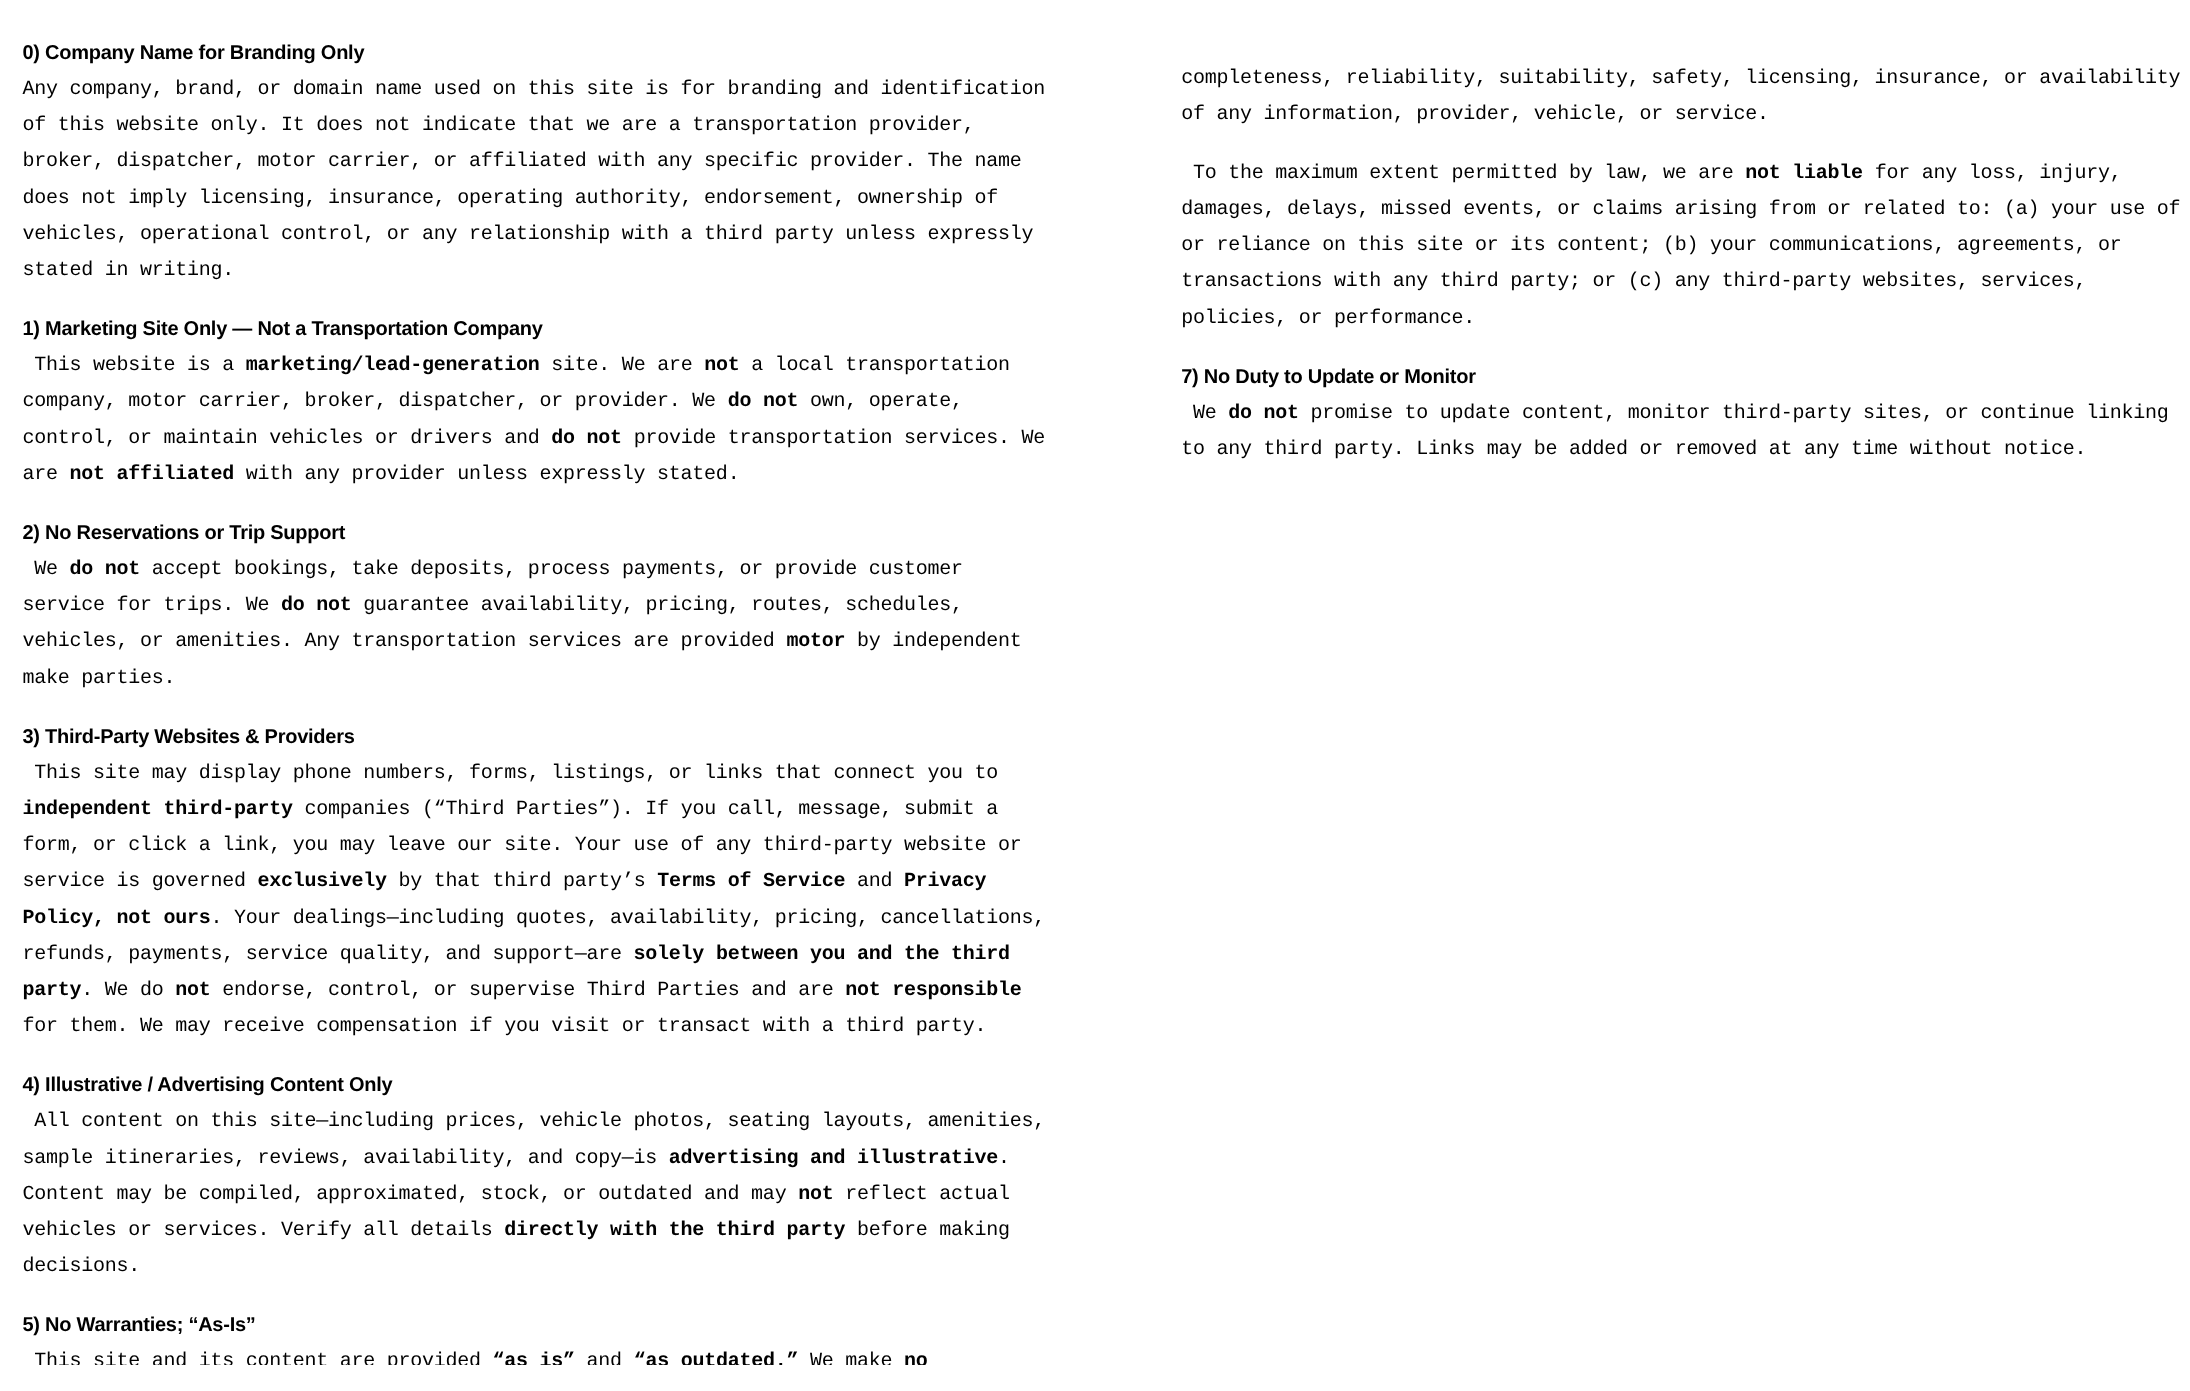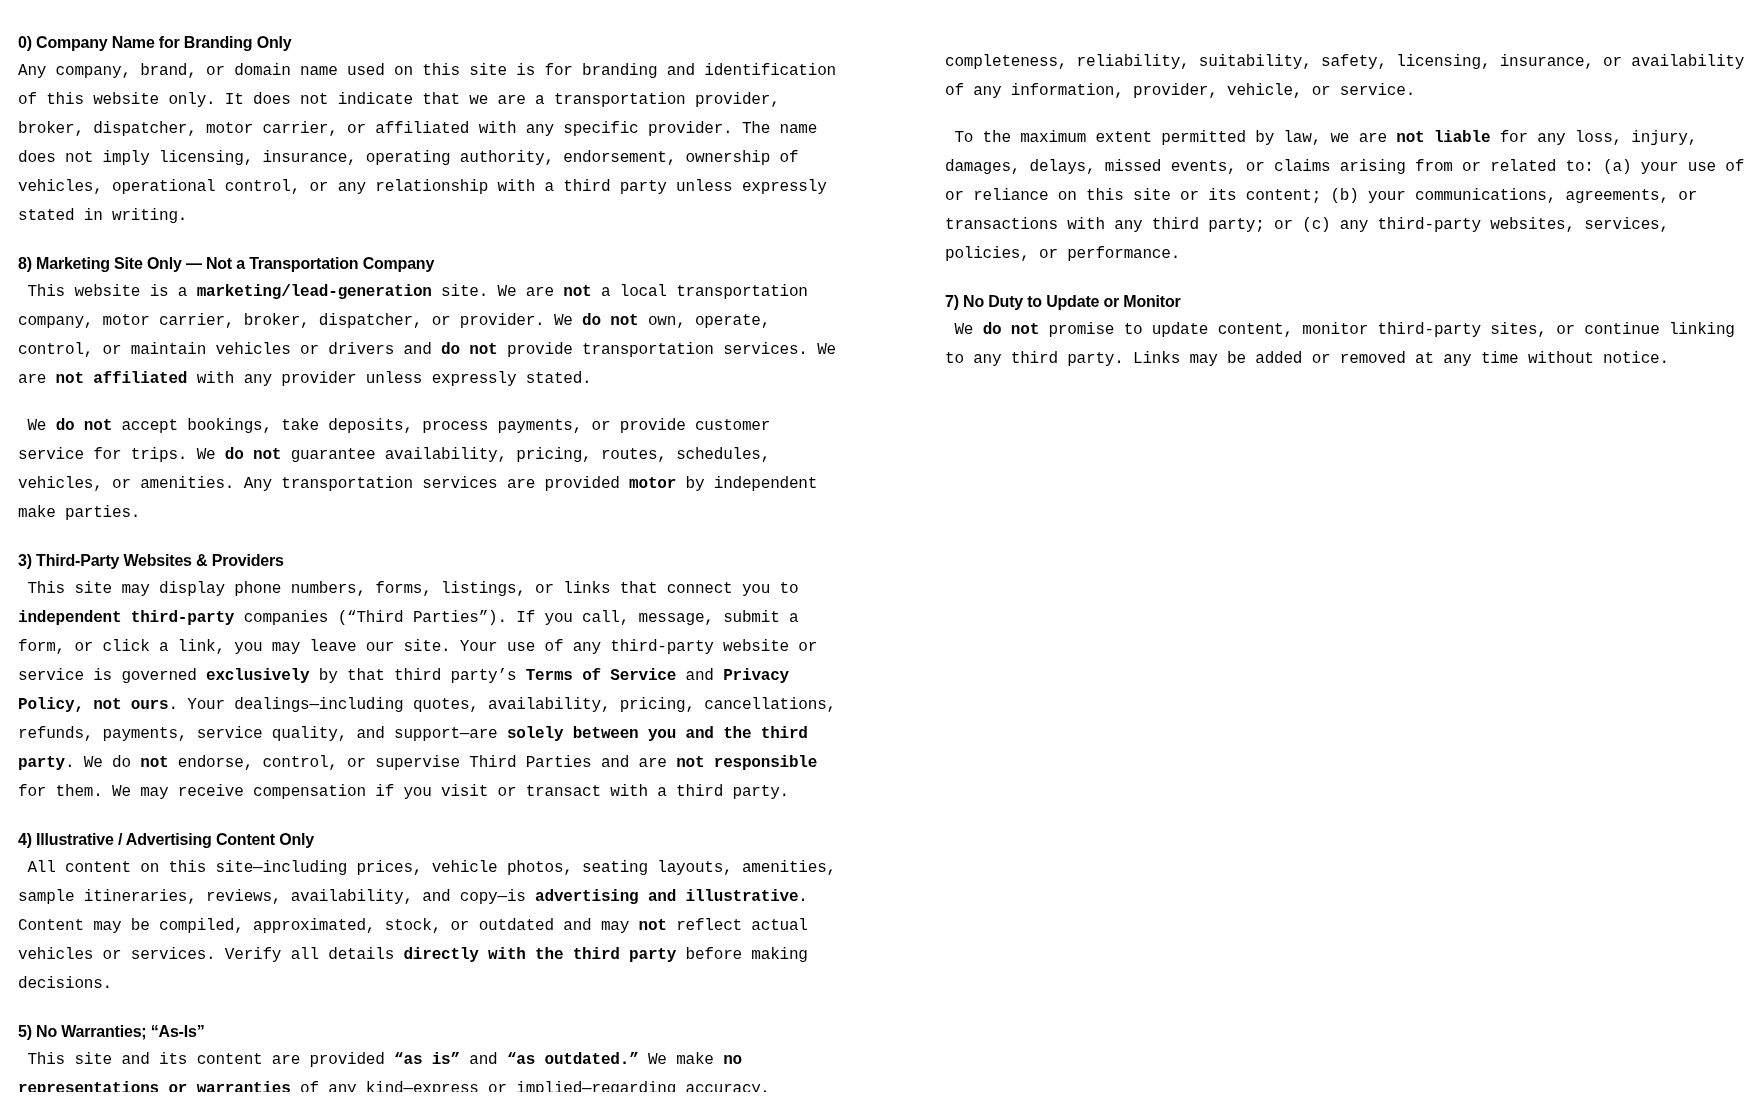--- a/index.html
+++ b/index.html
@@ -59,24 +59,25 @@
 <body>
 
 <div class="page" style="background: rgb(255, 255, 255); color: rgb(0, 0, 0);">
   <div class="columns">
     <div class="column column-left">
         <section class="doc-section">
           <h2 class="sec-heading">0) Company Name for Branding Only</h2>
           <p class="sec-body"><span>Any company, brand, or domain name used on this site is for branding and identification of this website only. It does not indicate that we are a transportation provider, broker, dispatcher, motor carrier, or affiliated with any specific provider. The name does not imply licensing, insurance, operating authority, endorsement, ownership of vehicles, operational control, or any relationship with a third party unless expressly stated in writing.</span></p>
         </section>
         <section class="doc-section">
-          <h2 class="sec-heading">8) Marketing Site Only — Not a Transportation Company</h2>
+          <h2 class="sec-heading">1) Marketing Site Only — Not a Transportation Company</h2>
           <p class="sec-body"><span> This website is a </span><strong>marketing/lead-generation</strong><span> site. We are </span><strong>not</strong><span> a local transportation company, motor carrier, broker, dispatcher, or provider. We </span><strong>do not</strong><span> own, operate, control, or maintain vehicles or drivers and </span><strong>do not</strong><span> provide transportation services. We are </span><strong>not affiliated</strong><span> with any provider unless expressly stated.</span></p>
         </section>
         <section class="doc-section">
+          <h2 class="sec-heading">2) No Reservations or Trip Support</h2>
           <p class="sec-body"><span> We </span><strong>do not</strong><span> accept bookings, take deposits, process payments, or provide customer service for trips. We </span><strong>do not</strong><span> guarantee availability, pricing, routes, schedules, vehicles, or amenities. Any transportation services are provided </span><strong>motor</strong><span> by independent make parties.</span></p>
         </section>
         <section class="doc-section">
           <h2 class="sec-heading">3) Third-Party Websites &amp; Providers</h2>
           <p class="sec-body"><span> This site may display phone numbers, forms, listings, or links that connect you to </span><strong>independent third-party</strong><span> companies (“Third Parties”). If you call, message, submit a form, or click a link, you may leave our site. Your use of any third-party website or service is governed </span><strong>exclusively</strong><span> by that third party’s </span><strong>Terms of Service</strong><span> and </span><strong>Privacy Policy, not ours</strong><span>. Your dealings—including quotes, availability, pricing, cancellations, refunds, payments, service quality, and support—are </span><strong>solely between you and the third party</strong><span>. We do </span><strong>not</strong><span> endorse, control, or supervise Third Parties and are </span><strong>not responsible</strong><span> for them. We may receive compensation if you visit or transact with a third party.</span></p>
         </section>
         <section class="doc-section">
           <h2 class="sec-heading">4) Illustrative / Advertising Content Only</h2>
           <p class="sec-body"><span> All content on this site—including prices, vehicle photos, seating layouts, amenities, sample itineraries, reviews, availability, and copy—is </span><strong>advertising and illustrative</strong><span>. Content may be compiled, approximated, stock, or outdated and may </span><strong>not</strong><span> reflect actual vehicles or services. Verify all details </span><strong>directly with the third party</strong><span> before making decisions.</span></p>
         </section>

